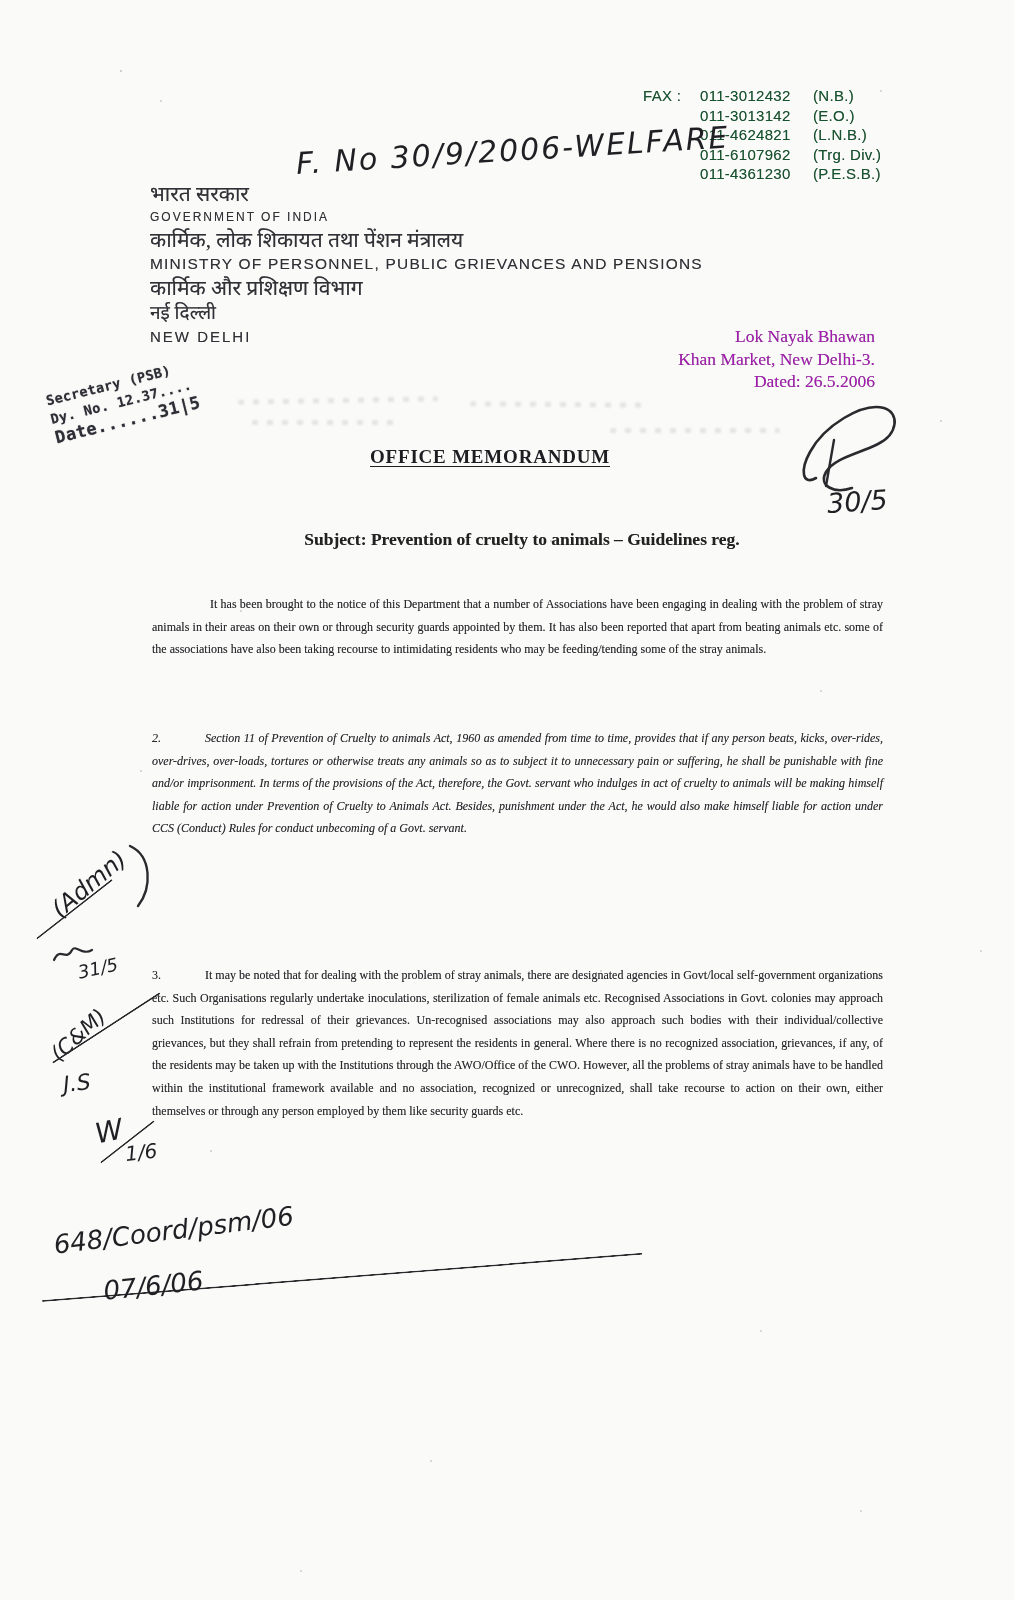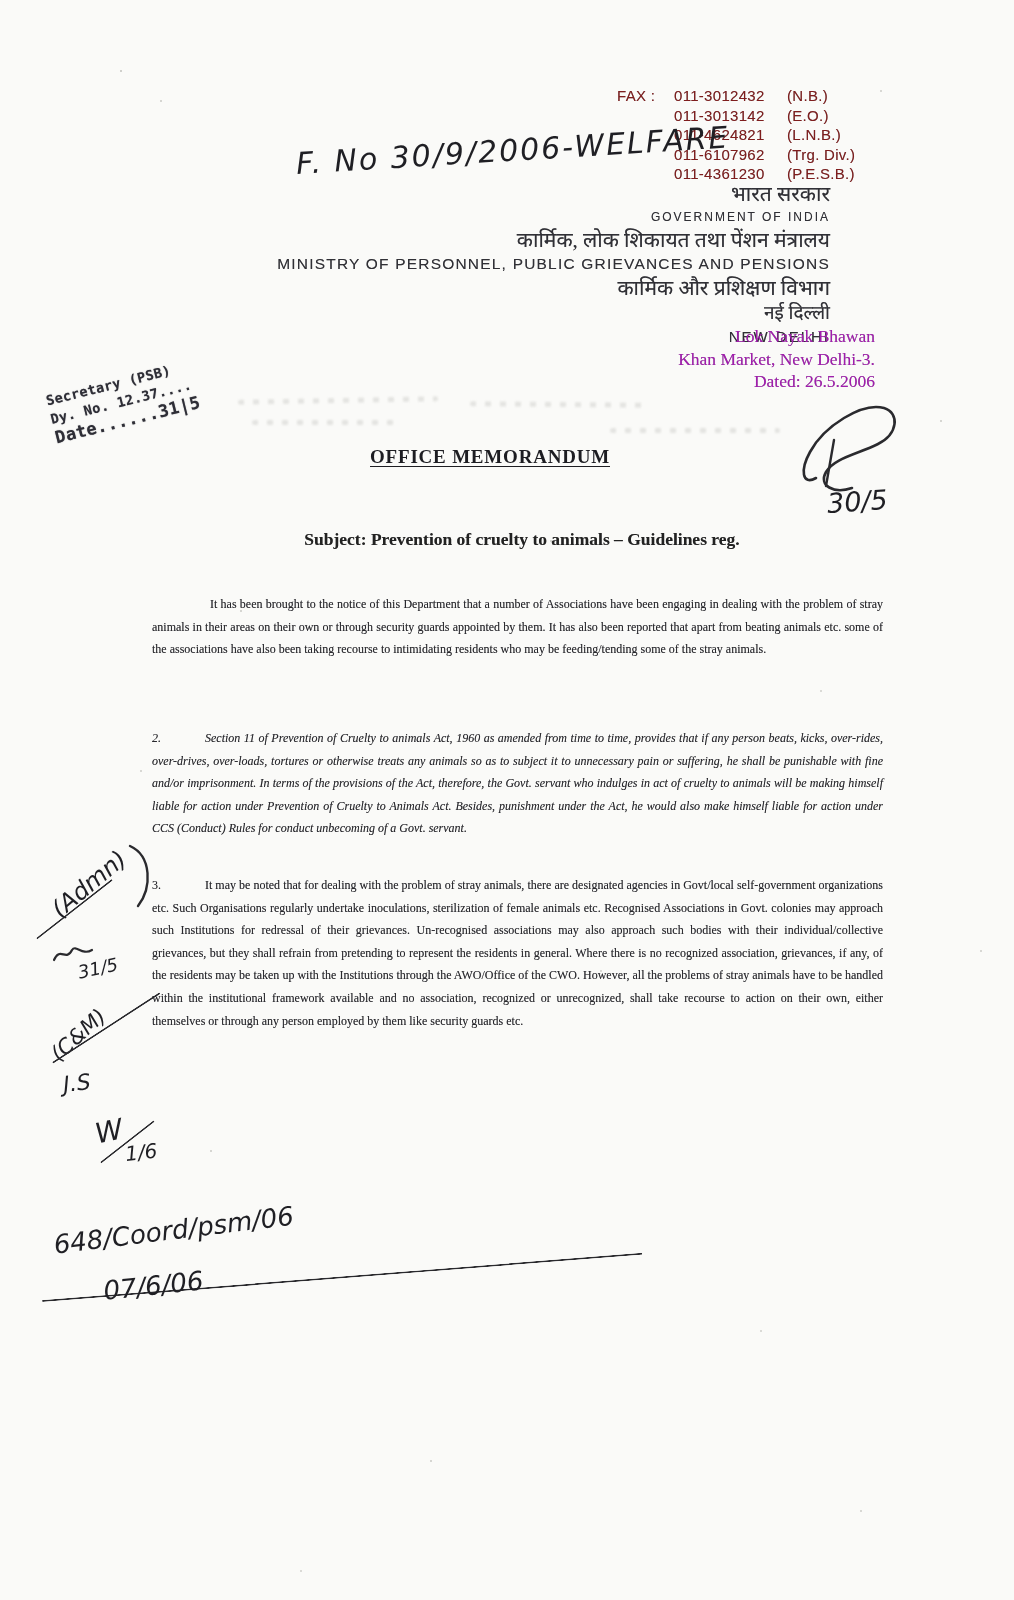--- a/index.html
+++ b/index.html
@@ -8,30 +8,30 @@
     background:#fafaf8;
     font-family:"Liberation Serif", serif;
     color:#2c2c30;
   }
   .abs{position:absolute;}
   .sans{font-family:"Liberation Sans", sans-serif;}
   .hand{font-family:"DejaVu Sans", sans-serif;font-style:italic;color:#1f1f24;}
   .ink{text-shadow:0 0 .5px rgba(44,44,48,.45);}
 
   
-  .fax{left:617px;top:86px;font-size:15px;letter-spacing:.3px;color:#7f1d1d;}
+  .fax{left:643px;top:86px;font-size:15px;letter-spacing:.3px;color:#14532d;}
   .fax-row{display:flex;line-height:19.6px;}
   .fax-label{width:57px;}
   .fax-num{width:113px;}
 
   
   .fileno{left:295px;top:146px;font-size:30px;transform:rotate(-3.5deg);letter-spacing:2px;transform-origin:left top;}
 
   
-  .letterhead{left:150px;top:182px;width:680px;text-align:right;color:#303036;}
+  .letterhead{left:150px;top:182px;width:680px;text-align:left;color:#303036;}
   .lh-hi{font-size:21px;line-height:24px;}
   .lh-en1{font-size:12px;letter-spacing:2px;line-height:22px;}
   .lh-en2{font-size:15.5px;letter-spacing:1.2px;line-height:24px;}
   .lh-en3{font-size:15px;letter-spacing:1.5px;line-height:24px;}
   .lh-city-hi{font-size:19px;line-height:26px;}
   .lh-city-en{font-size:15px;letter-spacing:2px;line-height:22px;}
 
   
   .addr{left:600px;top:325px;width:275px;text-align:right;font-size:17.5px;line-height:22.5px;color:#a21caf;}
 
@@ -45,21 +45,21 @@
   .om-title{left:150px;top:446px;width:680px;text-align:center;font-size:19px;font-weight:bold;
     letter-spacing:.8px;text-decoration:underline;text-underline-offset:3px;color:#1d1d22;}
 
   
   .subject{left:152px;top:529px;width:740px;text-align:center;font-size:17.5px;font-weight:bold;color:#222;}
 
   
   .para{left:152px;width:731px;font-size:12px;line-height:22.6px;text-align:justify;color:#28282d;}
   .p1{top:593px;text-indent:58px;}
   .p2{top:727px;font-style:italic;}
-  .p3{top:874px;}
+  .p3{top:964px;}
   .pnum{display:inline-block;width:53px;text-indent:0;}
 
   
   .ann{transform-origin:left top;white-space:nowrap;}
   .line{border-top:2px solid #2a2a2e;height:0;transform-origin:left top;border-radius:2px;}
 
   
   .ghost{height:5px;border-radius:3px;filter:blur(1.2px);opacity:.55;
     background:repeating-linear-gradient(90deg, rgba(118,118,112,.30) 0 6px, transparent 6px 15px);}
 

